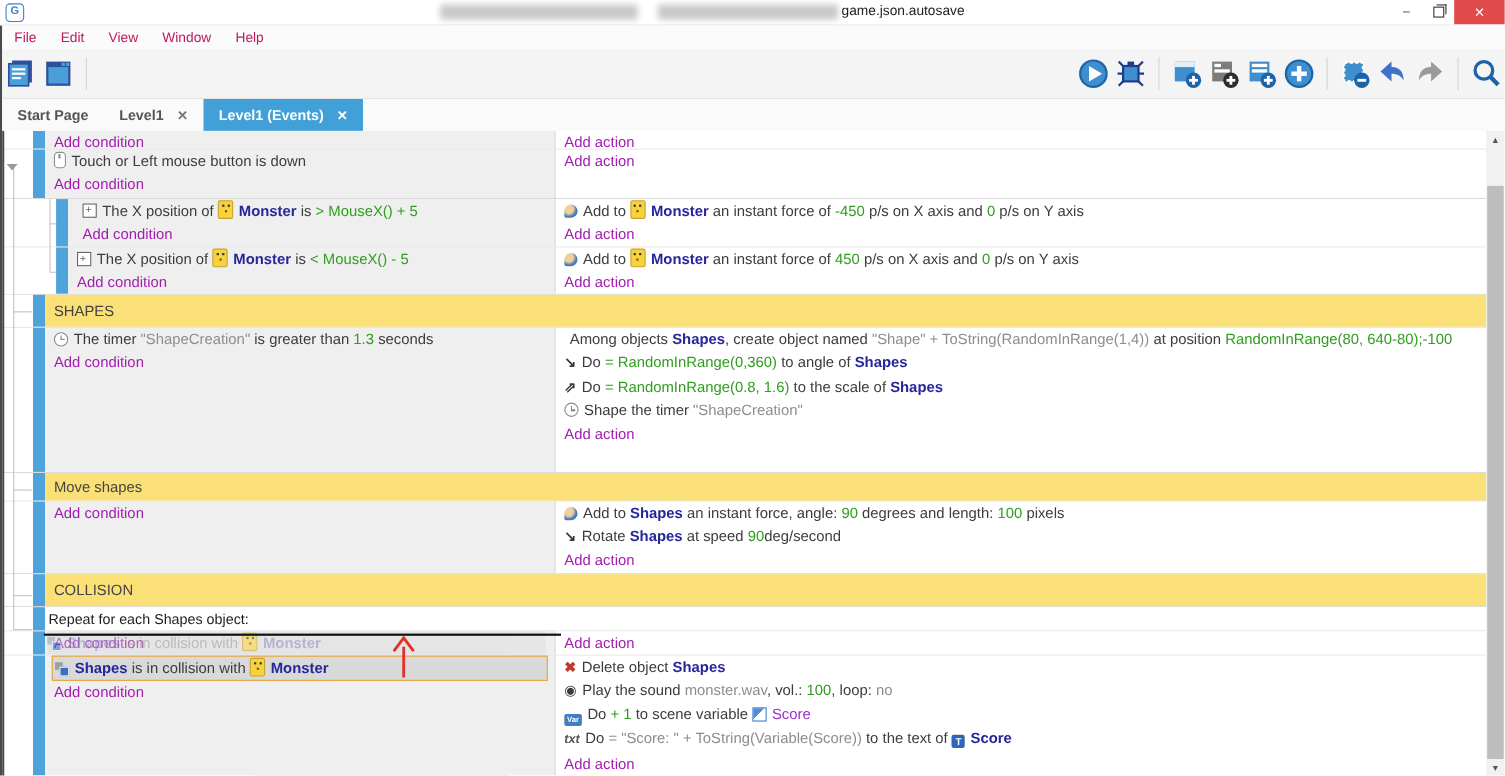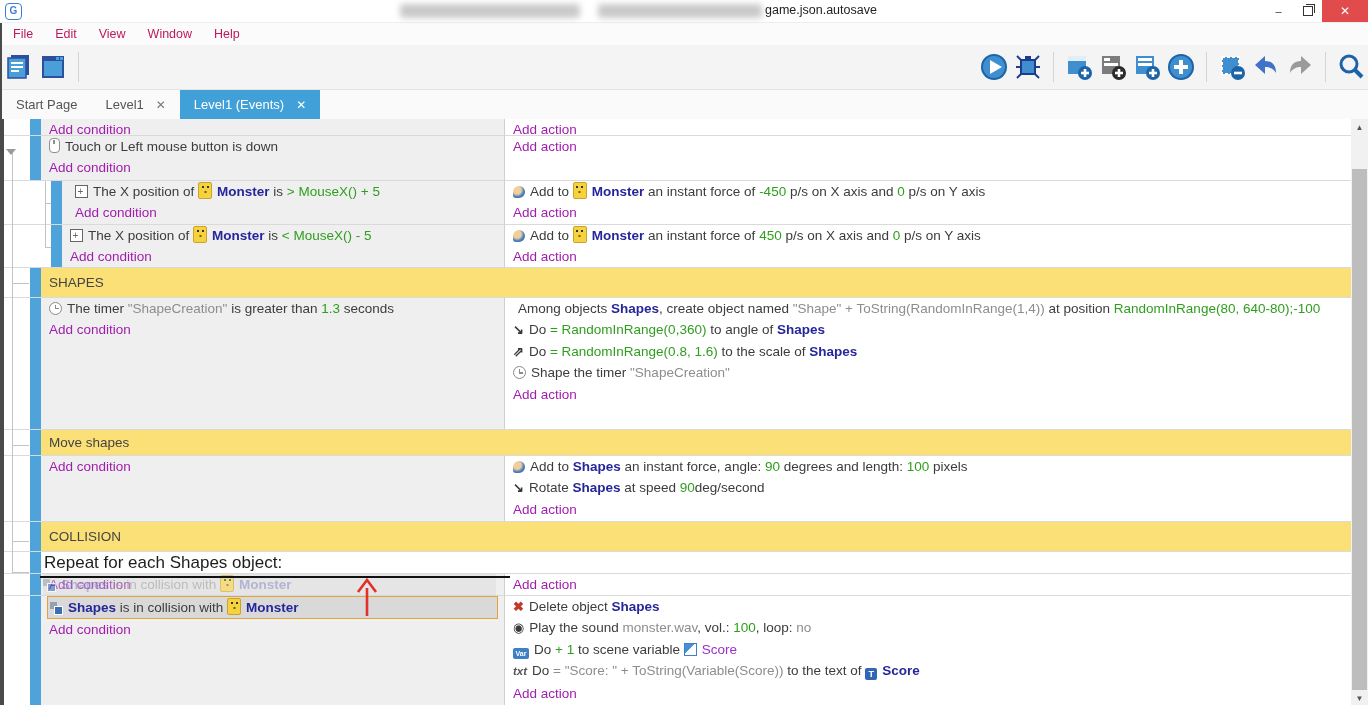--- a/index.html
+++ b/index.html
@@ -15,36 +15,36 @@
   .restore-glyph{width:8px;height:8px;border:1px solid #333;position:relative;background:#fff;}
   .restore-glyph:before{content:"";position:absolute;left:2px;top:-3px;width:8px;height:8px;border:1px solid #333;border-bottom:none;border-left:none;}
   
   .shell{border-left:2px solid #4a4a4a;}
   .menubar{height:22px;background:#fbfbfb;display:flex;align-items:center;font-size:12.5px;color:#be185d;}
   .menubar span{padding:0 11px;}
   .toolbar{height:44px;background:#f4f4f4;display:flex;align-items:center;border-bottom:1px solid #e4e4e4;}
   .tbsep{width:1px;height:30px;background:#d4d4d4;margin:0 8px;}
   .tbicon{width:34px;height:34px;display:flex;align-items:center;justify-content:center;}
   .tb-spacer{flex:1;}
-  .tabbar{height:29px;background:#fafafa;display:flex;align-items:flex-end;font-size:13px;}
+  .tabbar{height:29px;background:#fafafa;display:flex;align-items:flex-end;font-size:13px;font-weight:bold;}
   .tab{height:29px;display:flex;align-items:center;padding:0 14px;color:#555;gap:12px;}
   .tab .x{color:#777;font-size:12px;}
   .tab.active{background:#41a0d8;color:#fff;}
   .tab.active .x{color:#fff;}
   
   .sheet{position:relative;height:588px;border-left:2px solid #4a4a4a;overflow:hidden;background:#fff;}
   .rows{position:absolute;left:0;top:0;width:1351px;}
   .row{display:flex;border-bottom:1px solid #dadada;box-sizing:border-box;position:relative;}
   .gutter{width:26px;flex:none;background:#fff;}
   .gutter.ind1{width:47px;}
   .bar{width:11px;flex:none;background:#4da3da;}
   .cond{width:463px;flex:none;background:#efefef;padding-left:8px;box-sizing:border-box;position:relative;}
   .act{flex:1;background:#fff;border-left:1px solid #cfcfcf;padding-left:8px;box-sizing:border-box;position:relative;}
   .row.group .gcell{flex:1;background:#fae077;color:#444;font-size:13.5px;display:flex;align-items:center;padding-left:8px;}
-  .row.repeat .rcell{flex:1;background:#fff;color:#1d1d1d;font-size:17px;display:flex;align-items:center;padding-left:3px;}
+  .row.repeat .rcell{flex:1;background:#fff;color:#1d1d1d;font-size:13px;display:flex;align-items:center;padding-left:3px;}
   .line{min-height:21.4px;line-height:21.4px;font-size:13.5px;color:#3c3c3c;white-space:normal;}
   .ph{color:#a21caf;}
   .s-obj{color:#26269b;font-weight:bold;}
   .s-green{color:#2f9e1e;}
   .s-str{color:#8d8d8d;}
   .s-purple{color:#9b30c8;}
   .s-ghost{color:#9a9a9a;}
   .s-objGhost{color:#8f8fc4;font-weight:bold;}
   .selbox{border:1px solid #e3a33a;background:#d9d9d9;margin-right:6px;margin-left:-2px;padding-left:2px;}
   .ghostline{position:absolute;left:2px;right:8px;top:0;height:21px;background:rgba(214,214,214,.6);opacity:.62;}

